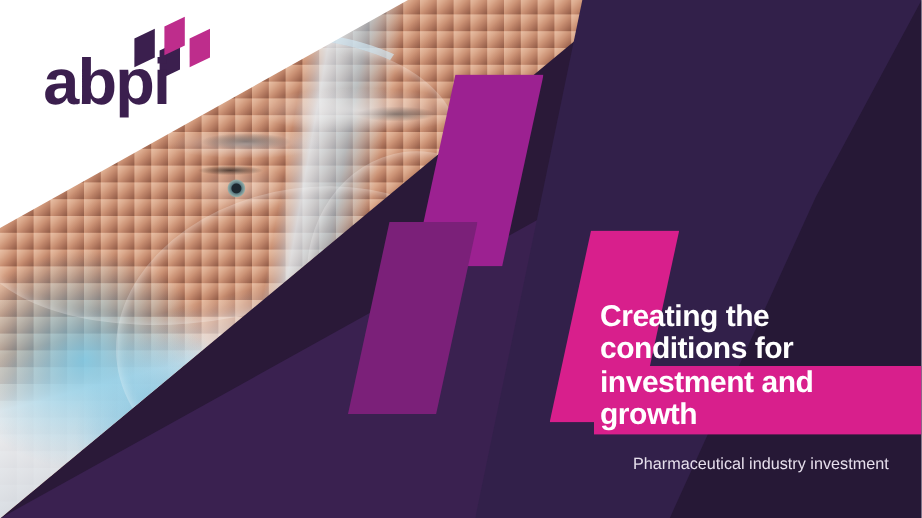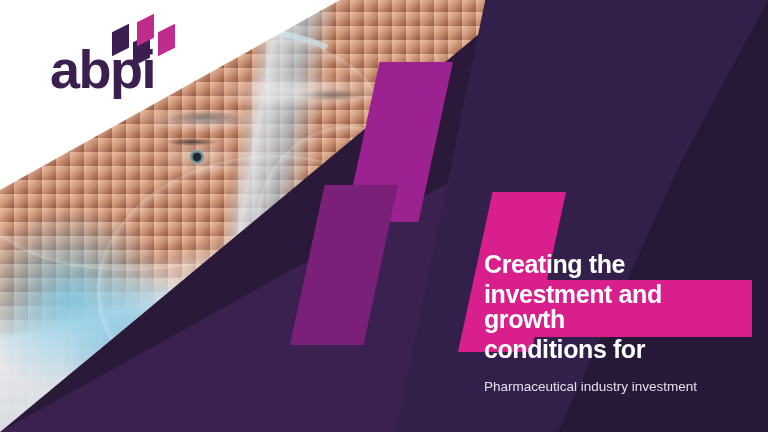--- a/index.html
+++ b/index.html
@@ -105,21 +105,21 @@
     width: 17px;
     height: 24px;
     transform: skewY(-26deg);
   }
   .dia.d1 { left: 0px;  top: 12px; background: #3B1F4E; }
   .dia.d2 { left: 21px; top: 22px; background: #3B1F4E; }
   .dia.d3 { left: 25px; top: 2px;  background: #BE2D8C; }
   .dia.d4 { left: 46px; top: 12px; background: #BE2D8C; }
   .logo-word {
     position: absolute;
-    left: 14px; top: 26px;
+    left: 0; top: 26px;
     font-size: 54px;
     line-height: 54px;
     font-weight: bold;
     letter-spacing: -1.5px;
     color: #3B1F4E;
   }
 
   
   .shape { position: absolute; }
 
@@ -167,21 +167,21 @@
     position: absolute;
     left: 0; bottom: 0;
     width: 540px; height: 300px;
     background: #3A2150;
     clip-path: polygon(100% 0%, 100% 100%, 0% 100%);
   }
 
   
   .textblock {
     position: absolute;
-    left: 484px;
+    left: 500px;
     top: 252px;
     width: 268px;
   }
   .title {
     margin: 0;
     font-size: 25px;
     line-height: 25.5px;
     font-weight: bold;
     color: #ffffff;
     letter-spacing: -0.4px;
@@ -195,21 +195,21 @@
     margin-left: -5px;
     margin-top: 2px;
   }
   .subtitle {
     margin: 16px 0 0 0;
     font-size: 13.5px;
     line-height: 17.5px;
     font-weight: normal;
     color: #E6DFEC;
   }
-  .subtitle .ln { display: block; }
+  .subtitle .ln { display: block; text-align: center; }
 </style>
 </head>
 <body>
 
 <div id="cover">
 
   <div class="photo-layer">
     <div class="photo"></div>
     <div class="goggle-arc a"></div>
     <div class="goggle-arc b"></div>
@@ -233,22 +233,22 @@
       <span class="dia d2"></span>
       <span class="dia d3"></span>
       <span class="dia d4"></span>
     </div>
     <div class="logo-word">abpi</div>
   </div>
 
   <div class="textblock">
     <h1 class="title">
       <span class="ln">Creating the</span>
+      <span class="ln">conditions for</span>
       <span class="ln"><span class="hl">investment and growth</span></span>
-      <span class="ln">conditions for</span>
     </h1>
     <p class="subtitle">
       <span class="ln">Pharmaceutical industry investment</span>
     </p>
 
   </div>
 
 </div>
 
 </body></html>

